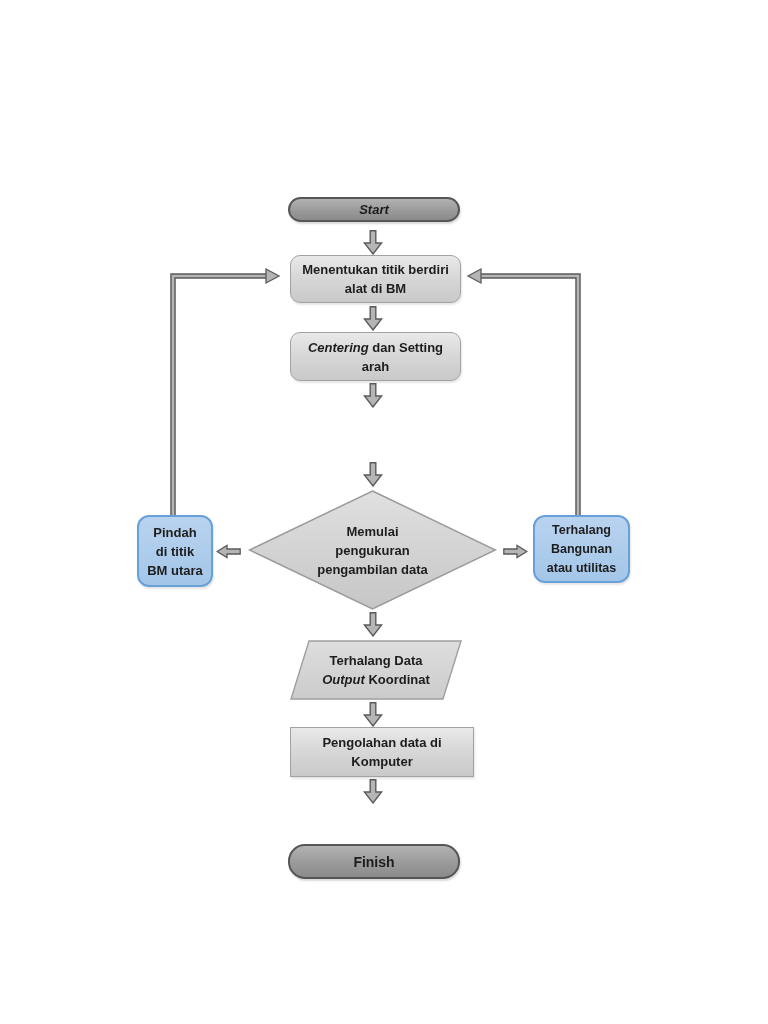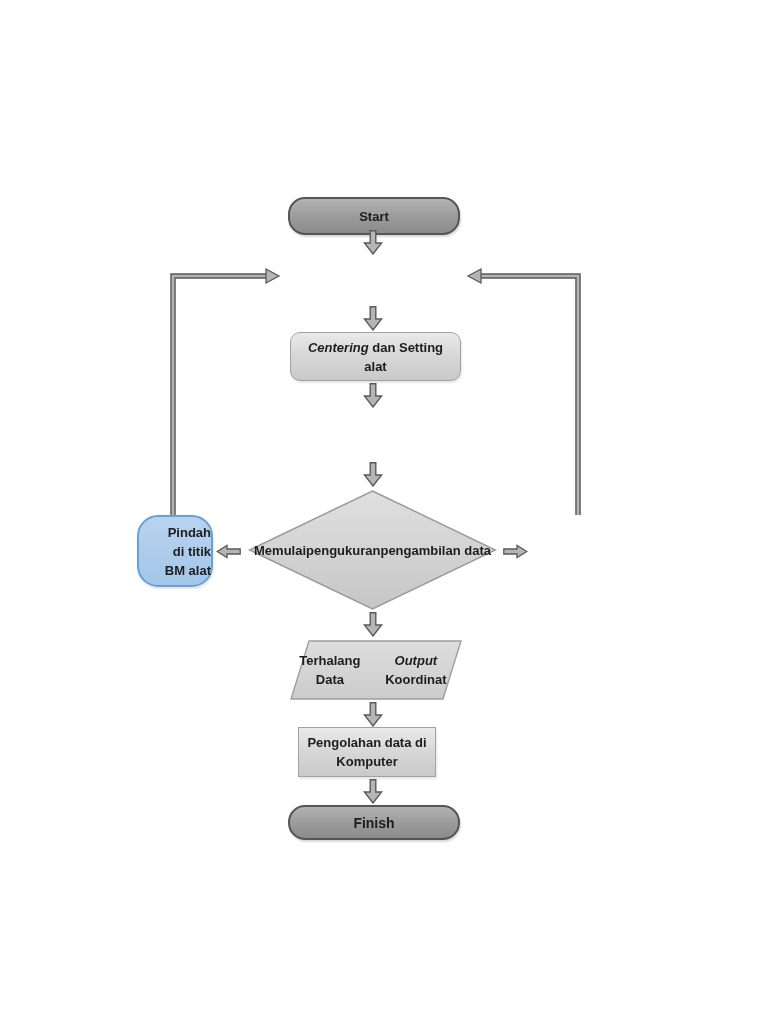--- a/index.html
+++ b/index.html
@@ -22,57 +22,60 @@
     border-radius:10px;font-size:13px;line-height:19px;
     box-shadow:1px 2px 2px rgba(0,0,0,0.10);
   }
   .sq{border-radius:0;}
   .term{
     background:linear-gradient(180deg,#b2b2b2 0%,#9a9a9a 55%,#8b8b8b 100%);
     border:2px solid var(--terminator_border,#565656);
     border-radius:17px;font-size:13px;
     box-shadow:1px 2px 2px rgba(0,0,0,0.15);
   }
-  .term.finish{font-weight:600;font-size:14px;}
+  .term.finish{font-weight:600;font-size:14px;margin-top:39px;}
   .blue{
     background:linear-gradient(180deg,#b9d3ef 0%,#a3c6e8 100%);
     border:2px solid var(--blue_border,#68a0d8);
-    border-radius:21px;font-size:12.5px;line-height:19px;
+    border-radius:12px;font-size:12.5px;line-height:19px;
     box-shadow:1px 2px 2px rgba(0,0,0,0.10);
-    align-items:flex-end;
   }
   .shape{position:absolute;}
   .overlay{
-    position:absolute;display:flex;flex-direction:row;align-items:center;justify-content:center;
+    position:absolute;display:flex;flex-direction:column;align-items:center;justify-content:center;
     text-align:center;font-weight:bold;color:var(--text,#1d1d1d);
     font-size:13px;line-height:19px;pointer-events:none;
   }
   svg{display:block;}
 </style>
 </head>
 <body>
 
 <div id="canvas">
 
-  <div class="node term" style="left:288px;top:197px;width:172px;height:38px;">
+  <div class="node term" style="left:288px;top:197px;width:172px;height:25px;font-style:italic;">
     <span>Start</span>
   </div>
 
   <svg class="shape" style="left:363px;top:230px;" width="20" height="25" viewBox="0 0 20 25">
     <path d="M7.2 0.8 L12.8 0.8 L12.8 13 L18.6 13 L10 24 L1.4 13 L7.2 13 Z" style="fill:var(--arrow_fill);stroke:var(--arrow_outline);stroke-width:1.4"></path>
   </svg>
 
+  <div class="node proc" style="left:290px;top:255px;width:171px;height:48px;">
+      <div><span>Menentukan titik berdiri</span></div>
+      <div><span>alat di BM</span></div>
+    </div>
 
   <svg class="shape" style="left:363px;top:306px;" width="20" height="25" viewBox="0 0 20 25">
     <path d="M7.2 0.8 L12.8 0.8 L12.8 13 L18.6 13 L10 24 L1.4 13 L7.2 13 Z" style="fill:var(--arrow_fill);stroke:var(--arrow_outline);stroke-width:1.4"></path>
   </svg>
 
   <div class="node proc" style="left:290px;top:332px;width:171px;height:49px;">
       <div><span style="font-style: italic;">Centering</span><span> dan </span><span style="">Setting</span></div>
-      <div><span>alat</span></div>
+      <div><span>arah</span></div>
     </div>
 
   <svg class="shape" style="left:363px;top:383px;" width="20" height="25" viewBox="0 0 20 25">
     <path d="M7.2 0.8 L12.8 0.8 L12.8 13 L18.6 13 L10 24 L1.4 13 L7.2 13 Z" style="fill:var(--arrow_fill);stroke:var(--arrow_outline);stroke-width:1.4"></path>
   </svg>
 
 
   <svg class="shape" style="left:363px;top:462px;" width="20" height="25" viewBox="0 0 20 25">
     <path d="M7.2 0.8 L12.8 0.8 L12.8 13 L18.6 13 L10 24 L1.4 13 L7.2 13 Z" style="fill:var(--arrow_fill);stroke:var(--arrow_outline);stroke-width:1.4"></path>
   </svg>
@@ -88,23 +91,28 @@
   </svg>
   <div class="overlay" style="left:248px;top:490px;width:249px;height:120px;">
       <div><span>Memulai</span></div>
       <div><span>pengukuran</span></div>
       <div><span>pengambilan data</span></div>
     </div>
 
   <div class="node blue" style="left:137px;top:515px;width:76px;height:72px;font-size:13px;">
       <div><span>Pindah</span></div>
       <div><span>di titik</span></div>
-      <div><span>BM alat</span></div>
+      <div><span>BM utara</span></div>
     </div>
 
+  <div class="node blue" style="left:533px;top:515px;width:97px;height:68px;">
+      <div><span>Terhalang</span></div>
+      <div><span>Bangunan</span></div>
+      <div><span>atau utilitas</span></div>
+    </div>
 
   <svg class="shape" style="left:216px;top:544px;" width="25" height="15" viewBox="0 0 25 15">
     <path d="M24.2 5 L11 5 L11 1.5 L1.2 7.5 L11 13.5 L11 10 L24.2 10 Z" style="fill:var(--arrow_fill);stroke:var(--arrow_outline);stroke-width:1.3"></path>
   </svg>
 
   <svg class="shape" style="left:503px;top:544px;" width="25" height="15" viewBox="0 0 25 15">
     <path d="M0.8 5 L14 5 L14 1.5 L23.8 7.5 L14 13.5 L14 10 L0.8 10 Z" style="fill:var(--arrow_fill);stroke:var(--arrow_outline);stroke-width:1.3"></path>
   </svg>
 
   <svg class="shape" style="left:363px;top:612px;" width="20" height="25" viewBox="0 0 20 25">
@@ -122,21 +130,21 @@
   </svg>
   <div class="overlay" style="left:290px;top:640px;width:172px;height:60px;">
       <div><span>Terhalang Data</span></div>
       <div><span style="font-style: italic;">Output</span><span> Koordinat</span></div>
     </div>
 
   <svg class="shape" style="left:363px;top:702px;" width="20" height="25" viewBox="0 0 20 25">
     <path d="M7.2 0.8 L12.8 0.8 L12.8 13 L18.6 13 L10 24 L1.4 13 L7.2 13 Z" style="fill:var(--arrow_fill);stroke:var(--arrow_outline);stroke-width:1.4"></path>
   </svg>
 
-  <div class="node proc sq" style="left:290px;top:727px;width:138px;height:50px;margin-left:8px;">
+  <div class="node proc sq" style="left:290px;top:727px;width:184px;height:50px;">
       <div><span>Pengolahan data di</span></div>
       <div><span>Komputer</span></div>
     </div>
 
   <svg class="shape" style="left:363px;top:779px;" width="20" height="25" viewBox="0 0 20 25">
     <path d="M7.2 0.8 L12.8 0.8 L12.8 13 L18.6 13 L10 24 L1.4 13 L7.2 13 Z" style="fill:var(--arrow_fill);stroke:var(--arrow_outline);stroke-width:1.4"></path>
   </svg>
 
   <div class="node term finish" style="left:288px;top:805px;width:172px;height:35px;">
     <span>Finish</span>

